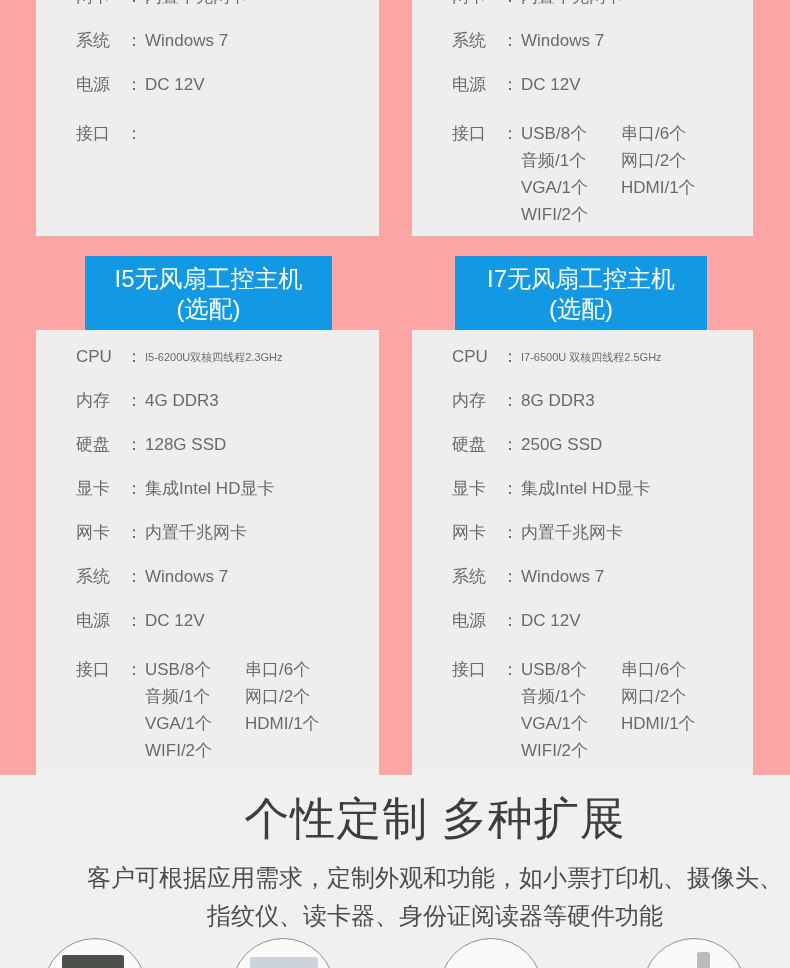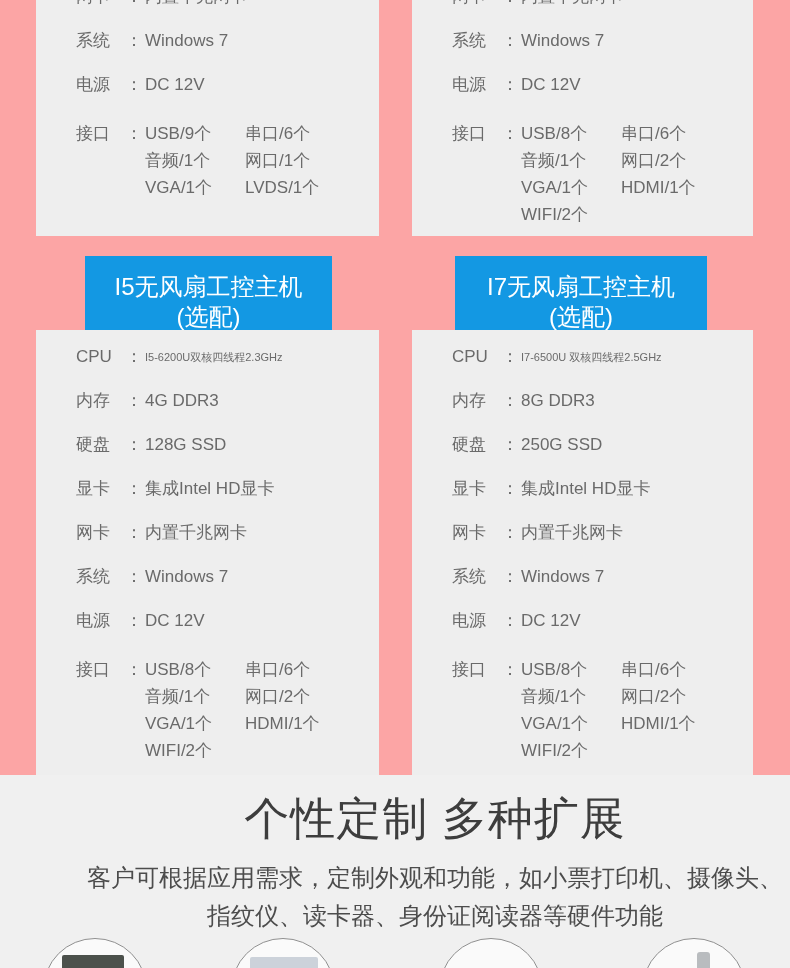--- a/index.html
+++ b/index.html
@@ -34,21 +34,21 @@
   .ports{margin-bottom:0;}
   .ports .slabel,.ports .scolon{line-height:27px;}
   .pline{line-height:27px;white-space:nowrap;}
   .pa{display:inline-block;min-width:100px;}
 
   
   .bhdr{
     position:absolute;top:256px;height:84px;
     background:#1398e3;color:#ffffff;
     text-align:center;font-size:24px;line-height:30px;
-    padding-top:16px;box-sizing:border-box;
+    padding-top:8px;box-sizing:border-box;
   }
   #i5-header{left:85px;width:247px;}
   #i7-header{left:455px;width:252px;}
 
   
   .band{
     position:absolute;left:0;top:775px;width:790px;height:193px;
     background:#f0f0f0;text-align:center;padding-left:40px;
   }
   .band-title{
@@ -91,25 +91,20 @@
       <span class="svalue">Windows 7</span>
     </div>
     <div class="srow">
       <span class="slabel">电源</span>
       <span class="scolon">：</span>
       <span class="svalue">DC 12V</span>
     </div>
     <div class="srow ports">
       <span class="slabel">接口</span>
       <span class="scolon">：</span>
-      <div class="plines">
-        <div class="pline"><span class="pa">USB/9个</span><span class="pb">串口/6个</span></div>
-        <div class="pline"><span class="pa">音频/1个</span><span class="pb">网口/1个</span></div>
-        <div class="pline"><span class="pa">VGA/1个</span><span class="pb">LVDS/1个</span></div>
-      </div>
     </div>
   </div>
 
   <div class="panel" id="top-right-panel">
     <div class="srow">
       <span class="slabel">网卡</span>
       <span class="scolon">：</span>
       <span class="svalue">内置千兆网卡</span>
     </div>
     <div class="srow">

